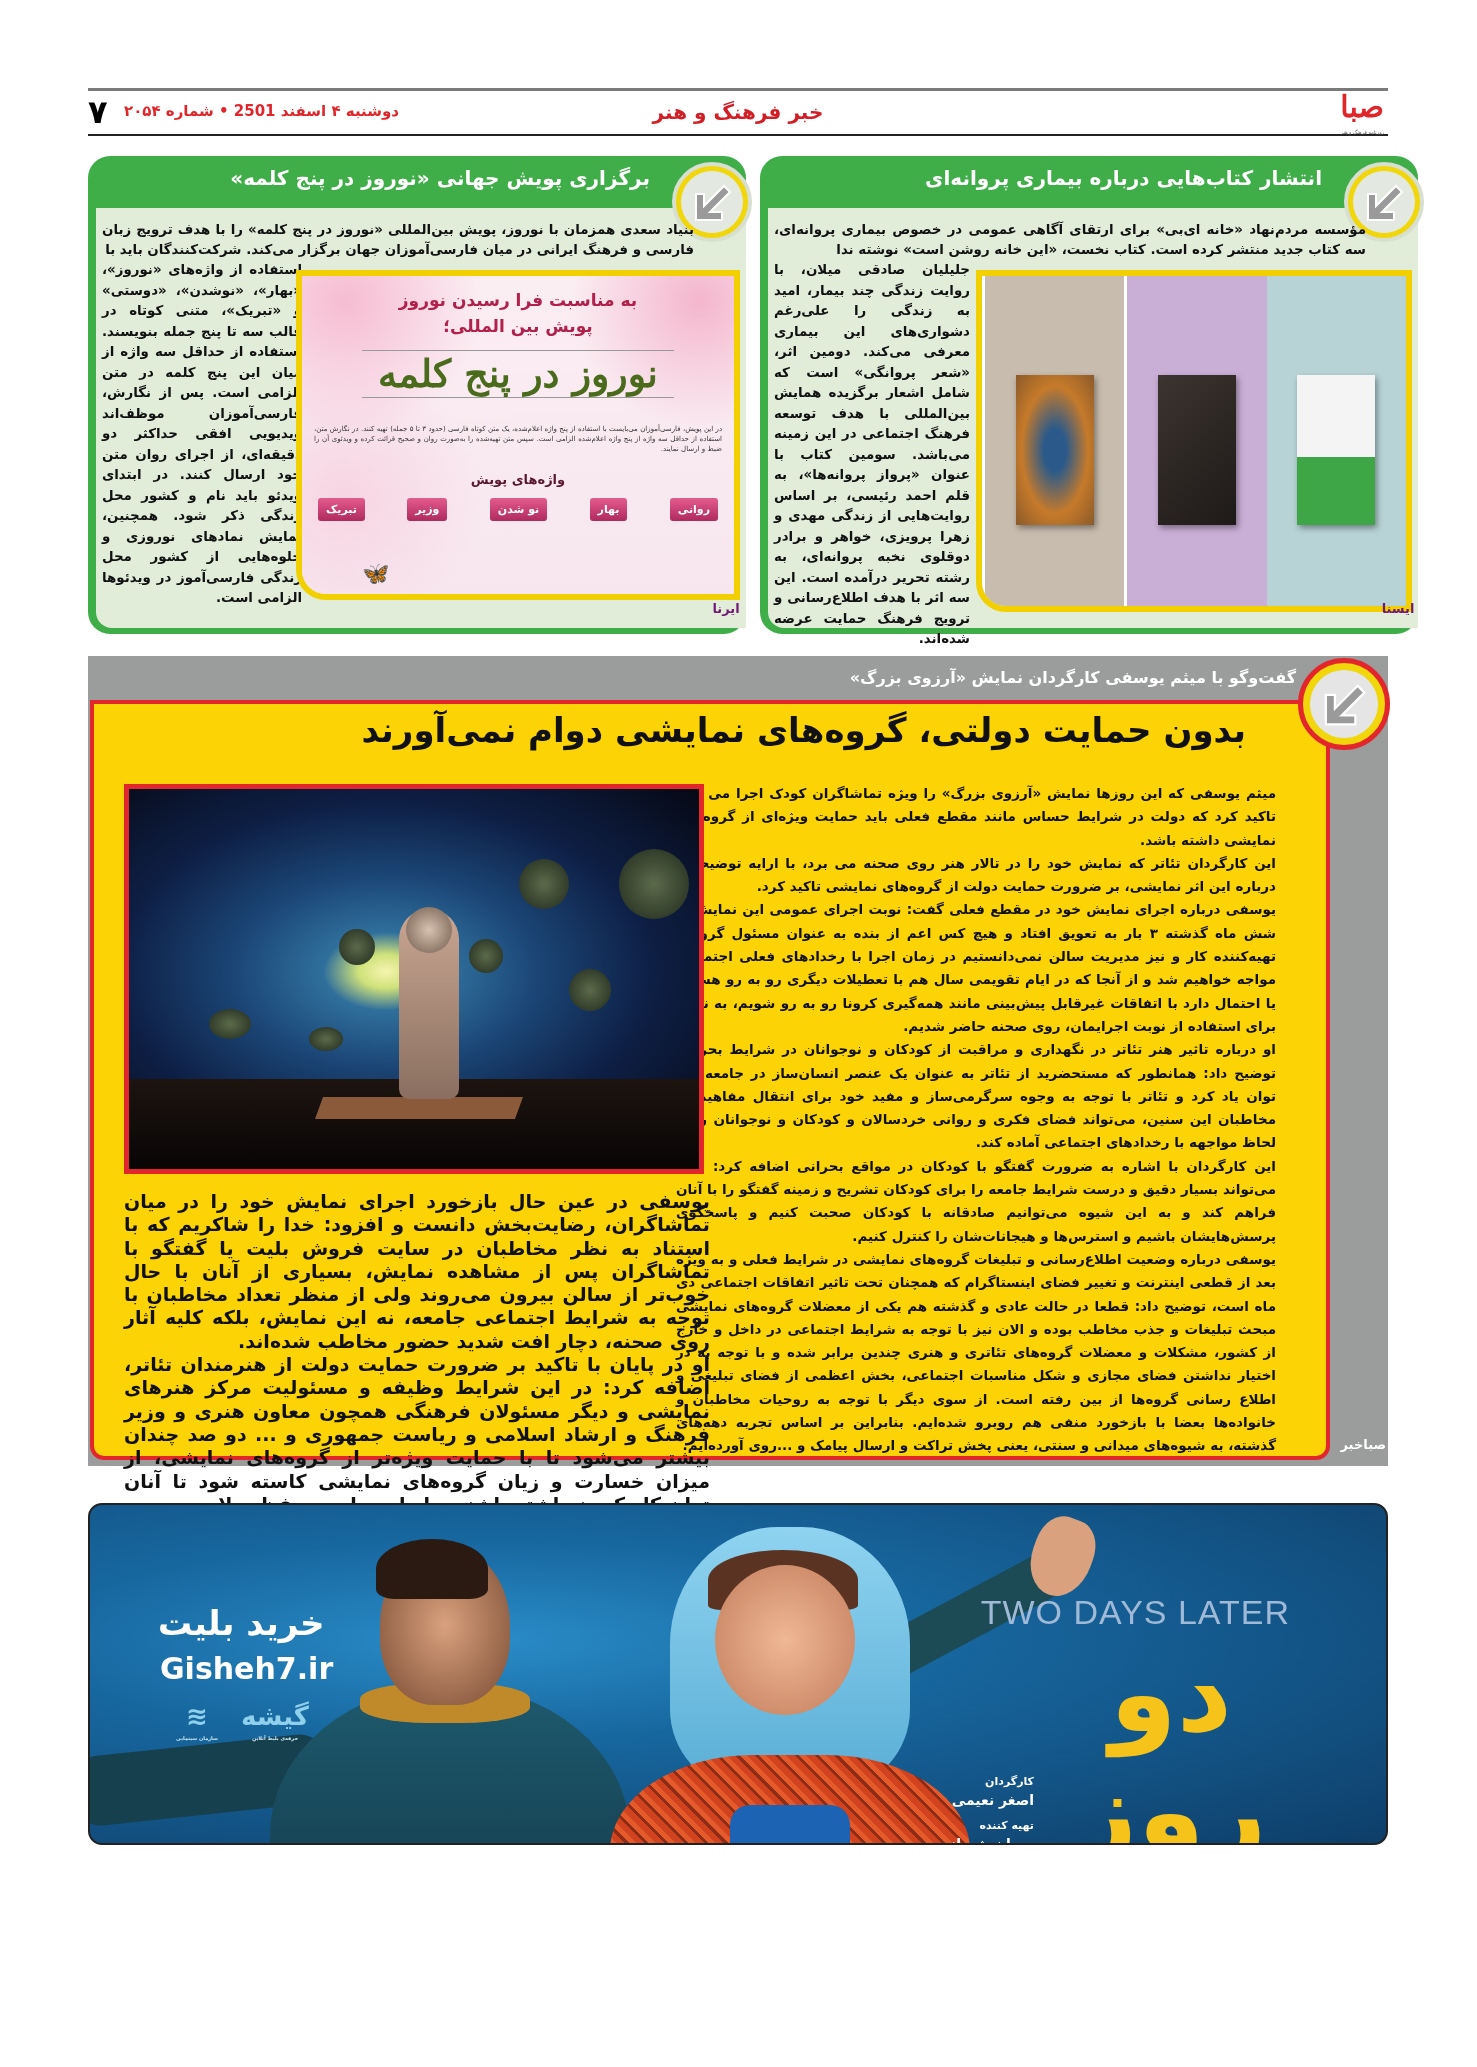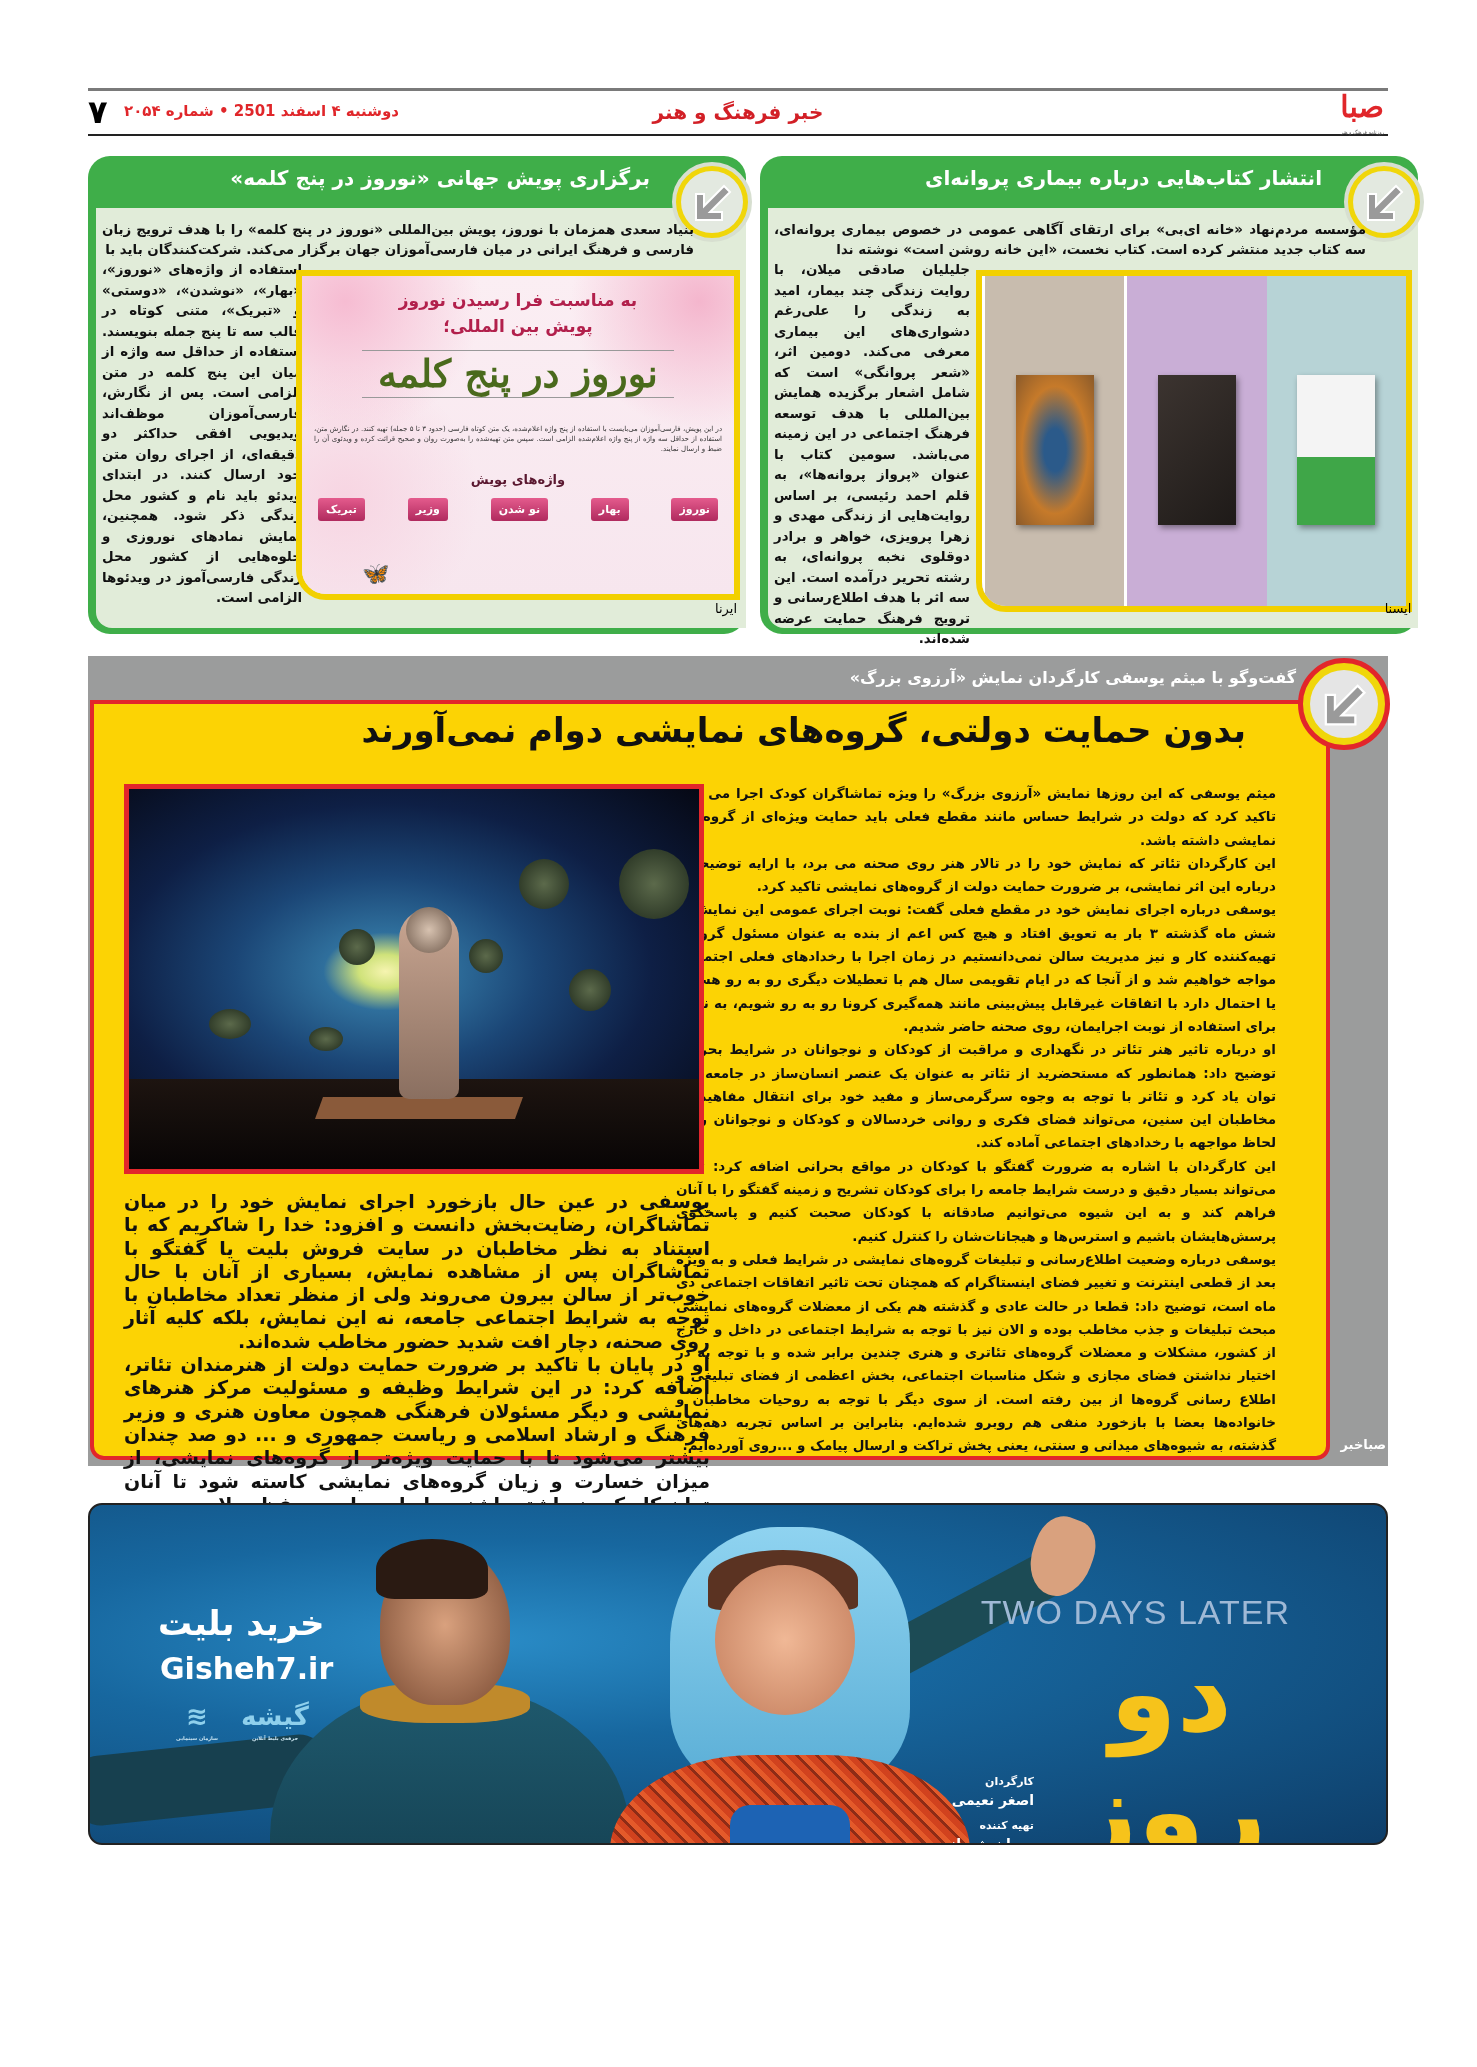--- a/index.html
+++ b/index.html
@@ -21,22 +21,22 @@
   
   .gbox { position: absolute; top: 156px; width: 658px; height: 478px; border-radius: 22px;
     background: #3fae49; }
   .gbox-inner { position: absolute; left: 8px; right: 0; top: 52px; bottom: 6px; background: #e1ecd9;
     border-radius: 0 0 0 16px; }
   .gbox-title { position: absolute; right: 96px; top: 10px; font-size: 20px; font-weight: bold; color: #fff; white-space: nowrap; }
   .badge { position: absolute; right: -6px; top: 6px; width: 80px; height: 80px; border-radius: 50%;
     background: #f0d60a; border: 4px solid #d7dfd0; display: flex; align-items: center; justify-content: center; }
   .badge-inner { width: 62px; height: 62px; border-radius: 50%; background: #e3e9e0; display: flex;
     align-items: center; justify-content: center; }
-  .gbox-source { position: absolute; right: 0; bottom: 6px; width: 40px; height: 40px; color: #000000;
-    font-size: 13px; font-weight: normal; display: flex; align-items: center; justify-content: center; }
+  .gbox-source { position: absolute; right: 0; bottom: 6px; width: 40px; height: 40px; color: #701a75;
+    font-size: 13px; font-weight: bold; display: flex; align-items: center; justify-content: center; }
   .gbox-lead { position: absolute; right: 52px; left: 14px; top: 64px; font-size: 13.4px; font-weight: bold;
     line-height: 20px; text-align: justify; }
   .gbox-col { position: absolute; left: 14px; top: 104px; font-size: 13.4px; font-weight: bold; line-height: 20.5px;
     text-align: justify; }
   .gbox-img { position: absolute; top: 114px; border: 6px solid #f2d000; border-radius: 0 0 0 30px; overflow: hidden; }
 
   
   .books { display: flex; width: 100%; height: 100%; }
   .book-panel { flex: 1; position: relative; border-left: 3px solid #fff; }
   .book-panel:first-child { border-left: none; }
@@ -168,21 +168,21 @@
   <p class="gbox-lead">بنیاد سعدی همزمان با نوروز، پویش بین‌المللی «نوروز در پنج کلمه» را با هدف ترویج زبان فارسی و فرهنگ ایرانی در میان فارسی‌آموزان جهان برگزار می‌کند. شرکت‌کنندگان باید با</p>
   <p class="gbox-col" style="width:200px; top:104px;">استفاده از واژه‌های «نوروز»، «بهار»، «نوشدن»، «دوستی» و «تبریک»، متنی کوتاه در قالب سه تا پنج جمله بنویسند. استفاده از حداقل سه واژه از میان این پنج کلمه در متن الزامی است. پس از نگارش، فارسی‌آموزان موظف‌اند ویدیویی افقی حداکثر دو دقیقه‌ای، از اجرای روان متن خود ارسال کنند. در ابتدای ویدئو باید نام و کشور محل زندگی ذکر شود. همچنین، نمایش نمادهای نوروزی و جلوه‌هایی از کشور محل زندگی فارسی‌آموز در ویدئوها الزامی است.</p>
   <div class="gbox-img" style="left:208px; right:6px; height:330px;">
     <div class="nowruz">
       <div class="nw-l1">به مناسبت فرا رسیدن نوروز</div>
       <div class="nw-l2">پویش بین المللی؛</div>
       <div class="nw-title">نوروز در پنج کلمه</div>
       <div class="nw-body">در این پویش، فارسی‌آموزان می‌بایست با استفاده از پنج واژه اعلام‌شده، یک متن کوتاه فارسی (حدود ۳ تا ۵ جمله) تهیه کنند. در نگارش متن، استفاده از حداقل سه واژه از پنج واژه اعلام‌شده الزامی است. سپس متن تهیه‌شده را به‌صورت روان و صحیح قرائت کرده و ویدئوی آن را ضبط و ارسال نمایند.</div>
       <div class="nw-words-title">واژه‌های پویش</div>
       <div class="nw-words">
-        <span class="nw-word">نوروز</span>
+        <span class="nw-word">روانی</span>
         <span class="nw-word">بهار</span>
         <span class="nw-word">نو شدن</span>
         <span class="nw-word">وزیر</span>
         <span class="nw-word">تبریک</span>
       </div>
       <span class="butterfly">🦋</span>
     </div>
   </div>
   <div class="gbox-source">ایرنا</div>
 </article>

